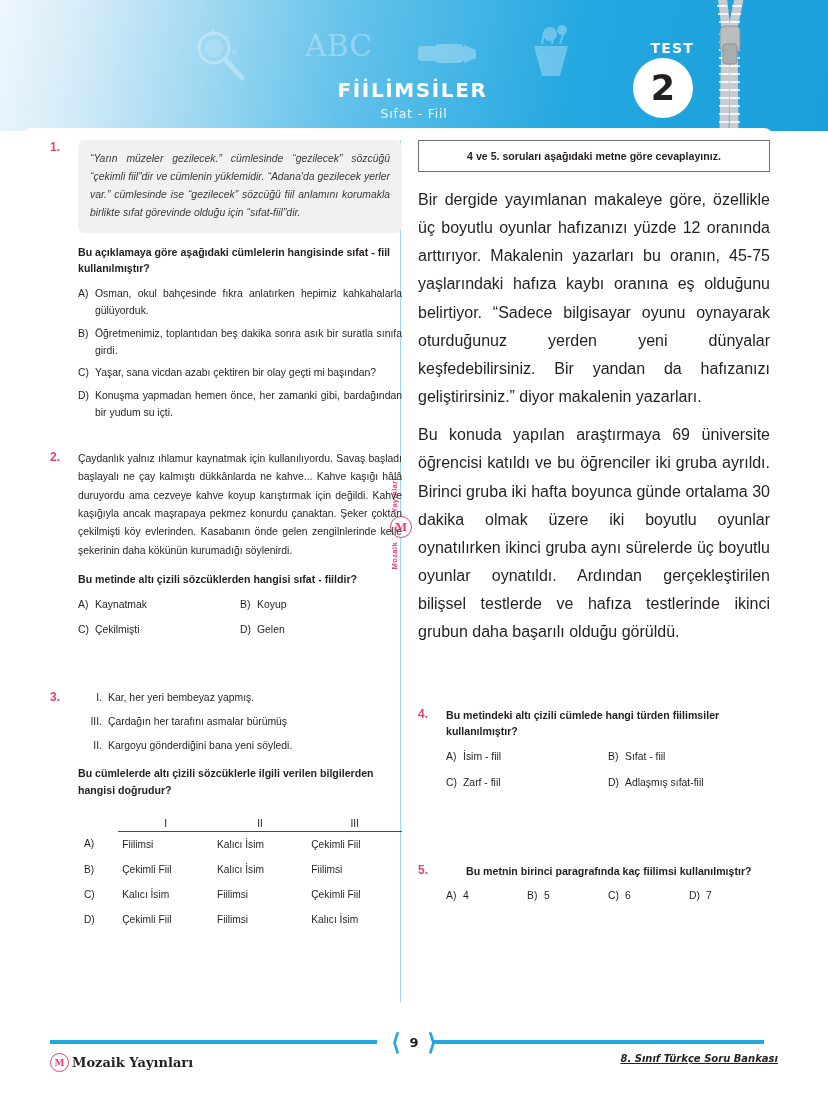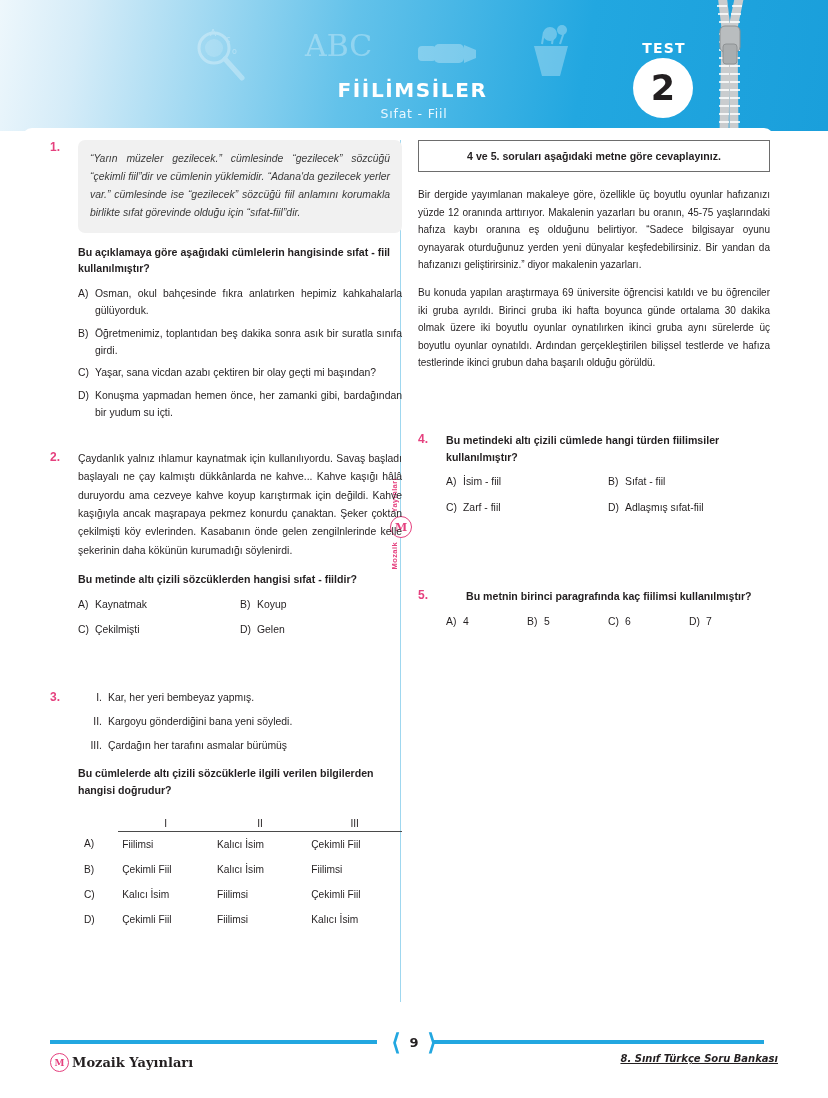--- a/index.html
+++ b/index.html
@@ -47,21 +47,21 @@
     text-align: center;
     color: #eaf7ff;
     font-size: 12.5px;
     letter-spacing: .8px;
     font-family: "DejaVu Sans", sans-serif;
   }
   .test-word {
     position: absolute;
     left: 634px; top: 40px;
     width: 60px;
-    text-align: center;
+    text-align: right;
     color: #ffffff;
     font-size: 14px;
     font-weight: bold;
     letter-spacing: 1.2px;
     font-family: "DejaVu Sans", sans-serif;
   }
   .test-circle {
     position: absolute;
     left: 633px; top: 58px;
     width: 60px; height: 60px;
@@ -174,21 +174,21 @@
     margin-bottom: 14px;
   }
 
   .stem {
     font-size: 10.6px;
     font-weight: bold;
     line-height: 1.58;
     margin: 11px 0 9px 0;
   }
   .passage {
-    font-size: 10px;
+    font-size: 16px;
     line-height: 1.76;
     text-align: justify;
     margin-bottom: 10px;
   }
   .para-text {
     font-size: 10.4px;
     line-height: 1.76;
     text-align: justify;
   }
   .u { }
@@ -462,26 +462,26 @@
 
     <div class="qblock" style="margin-top:42px;">
       <div class="qnum">3.</div>
       <div class="qbody">
         <div class="roman-list">
           <div class="roman-row">
             <div class="rn">I.</div>
             <div><span>Kar, her yeri bembeyaz </span><span class="u">yapmış</span><span>.</span></div>
           </div>
           <div class="roman-row">
+            <div class="rn">III.</div>
+            <div><span>Çardağın her tarafını </span><span class="u">asmalar</span><span> bürümüş</span></div>
+          </div>
+          <div class="roman-row">
             <div class="rn">II.</div>
             <div><span>Kargoyu </span><span class="u">gönderdiğini</span><span> bana yeni söyledi.</span></div>
-          </div>
-          <div class="roman-row">
-            <div class="rn">III.</div>
-            <div><span>Çardağın her tarafını </span><span class="u">asmalar</span><span> bürümüş</span></div>
           </div>
         </div>
         <div class="stem">Bu cümlelerde altı çizili sözcüklerle ilgili verilen bilgilerden hangisi doğrudur?</div>
 
         <table class="ans-table">
           <thead>
             <tr>
               <th></th>
               <th class="hdr-cell">I</th>
               <th class="hdr-cell">II</th>

